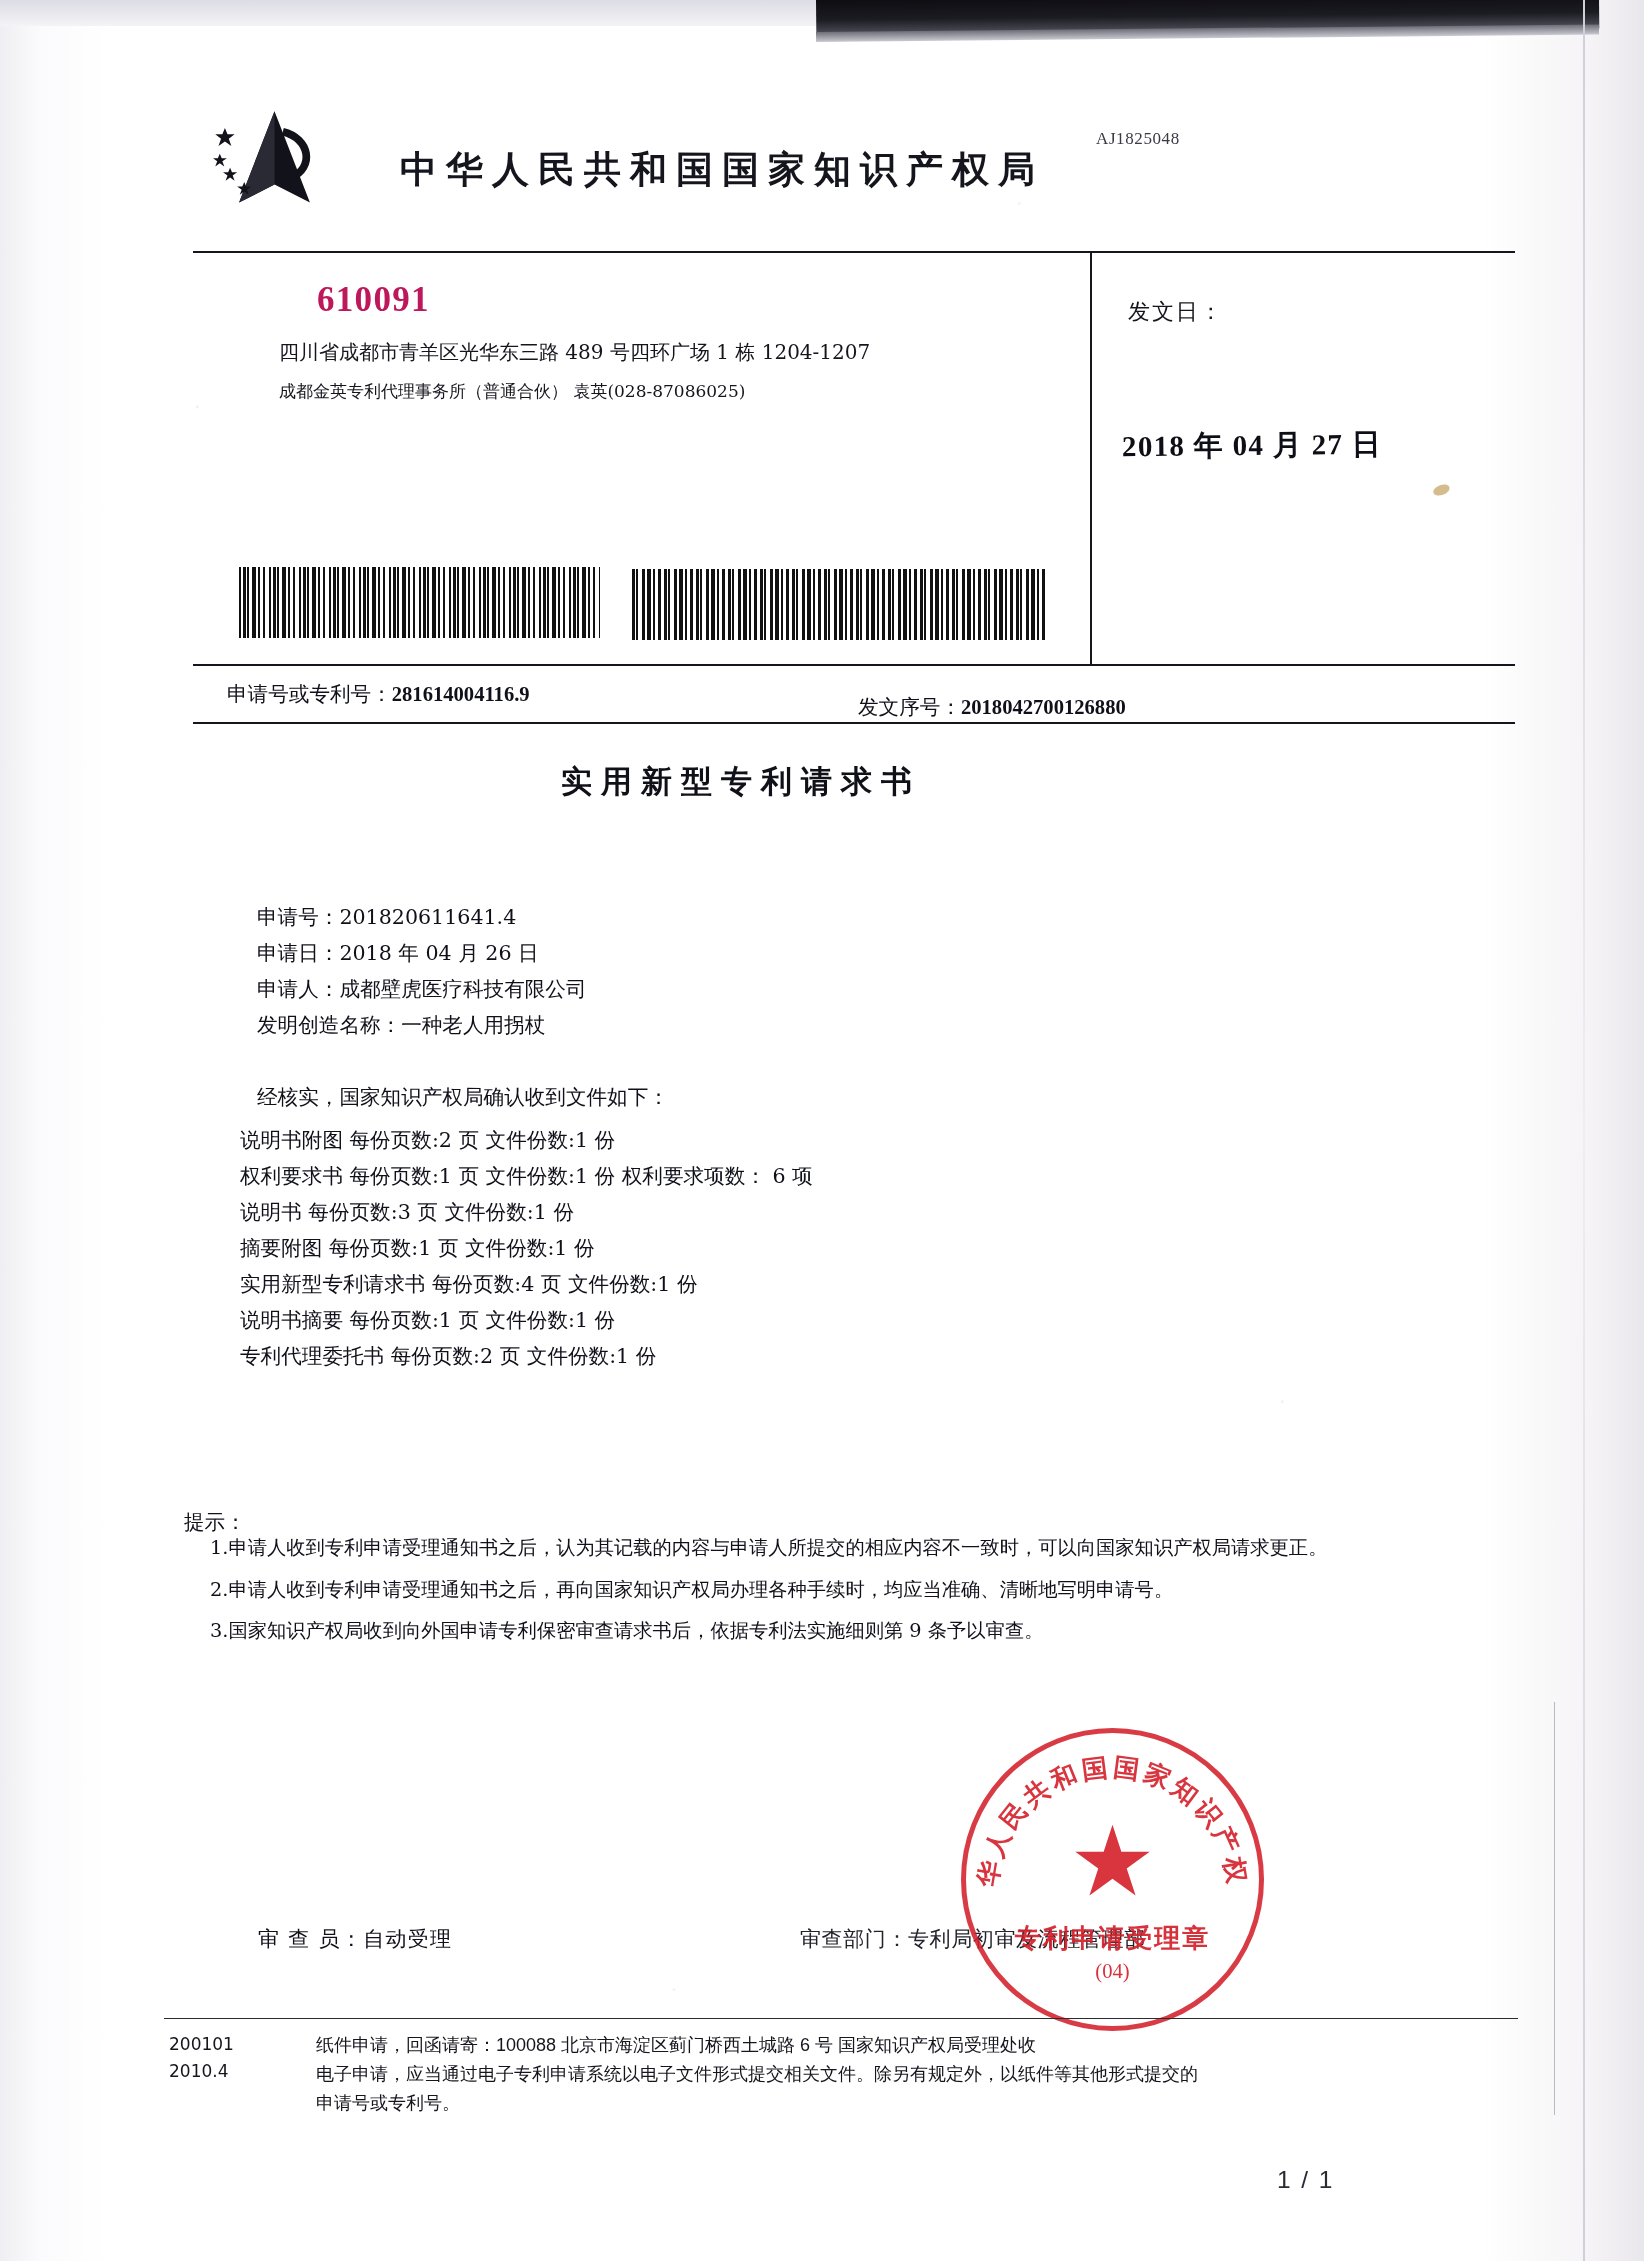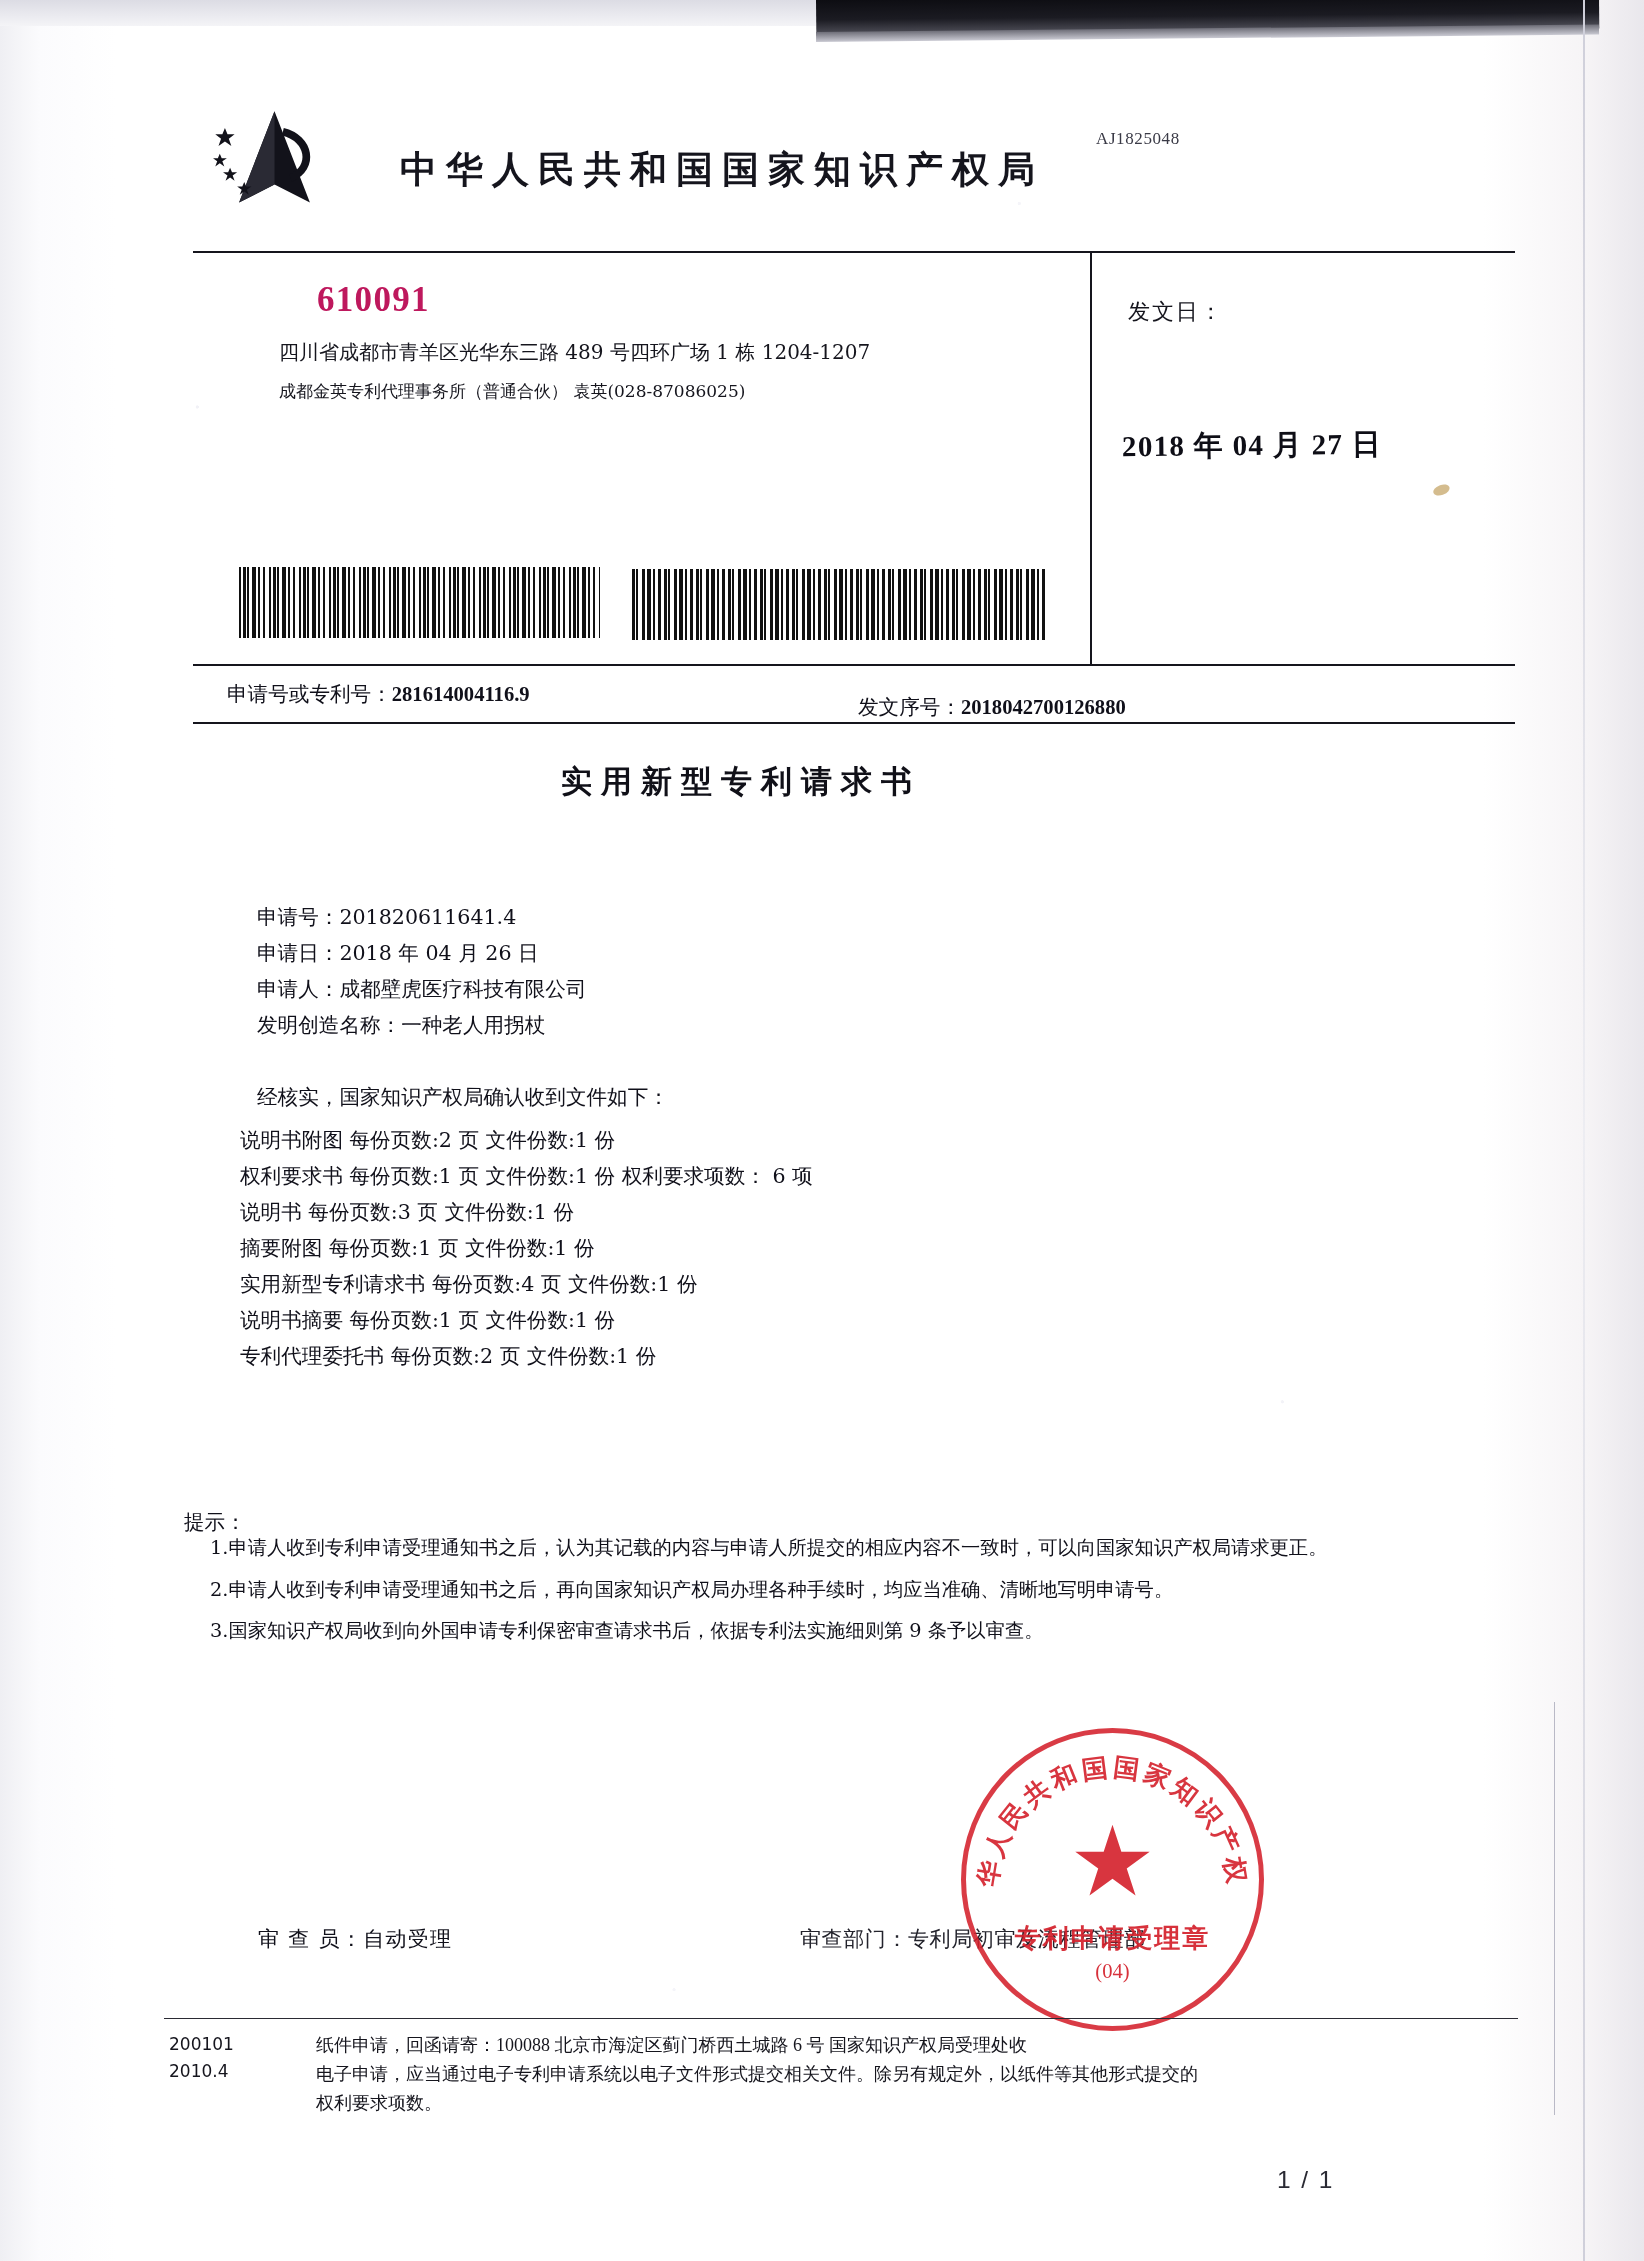--- a/index.html
+++ b/index.html
@@ -346,21 +346,21 @@
     left: 169px; top: 2031px;
     font-family: "DejaVu Sans", sans-serif;
     font-size: 17px;
     line-height: 27px;
     color: #15151d;
   }
   .footer-text {
     position: absolute;
     left: 316px; top: 2031px;
     width: 1212px;
-    font-family: Liberation Serif, serif;
+    font-family: Liberation Sans, sans-serif;
     font-size: 18px;
     line-height: 29px;
     color: #15151d;
   }
   .page-num {
     position: absolute;
     left: 1277px; top: 2166px;
     font-family: "Liberation Sans", sans-serif;
     font-size: 24.5px;
     color: #2a2a33;
@@ -484,18 +484,18 @@
     </div>
 
     <div class="footer-rule"></div>
     <div class="footer-codes">
       <div>200101</div>
       <div>2010.4</div>
     </div>
     <div class="footer-text">
       <div>纸件申请，回函请寄：100088 北京市海淀区蓟门桥西土城路 6 号   国家知识产权局受理处收</div>
       <div>电子申请，应当通过电子专利申请系统以电子文件形式提交相关文件。除另有规定外，以纸件等其他形式提交的</div>
-      <div>权利要求项数。</div>
+      <div>申请号或专利号。</div>
     </div>
     <div class="page-num">1 / 1</div>
   </div>
 </div>
 
 
 </body></html>

